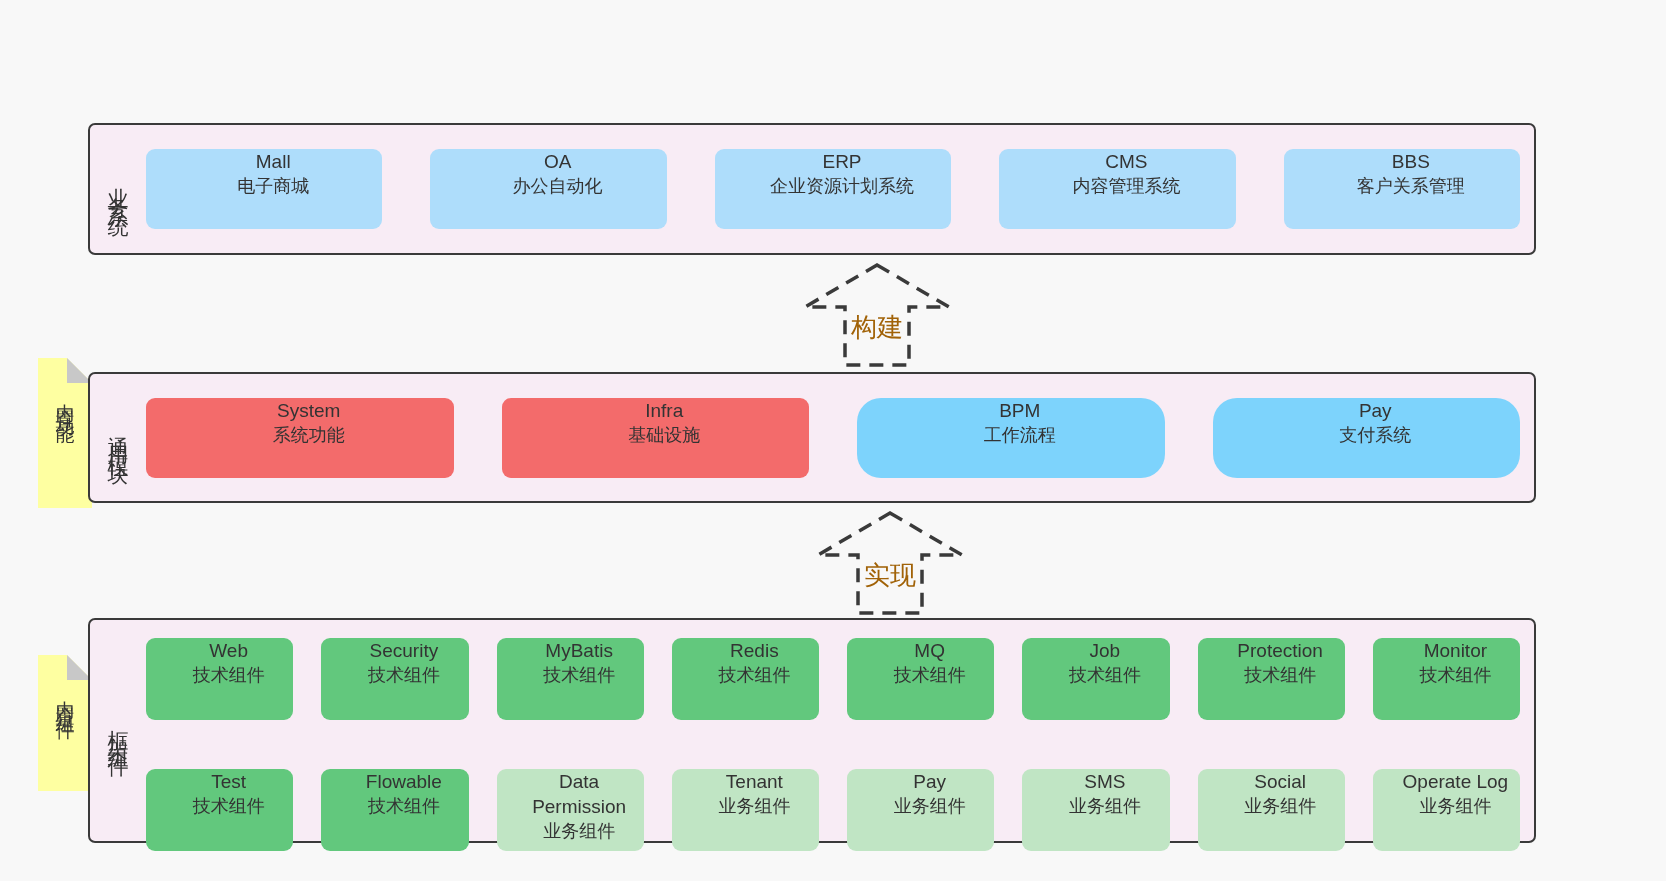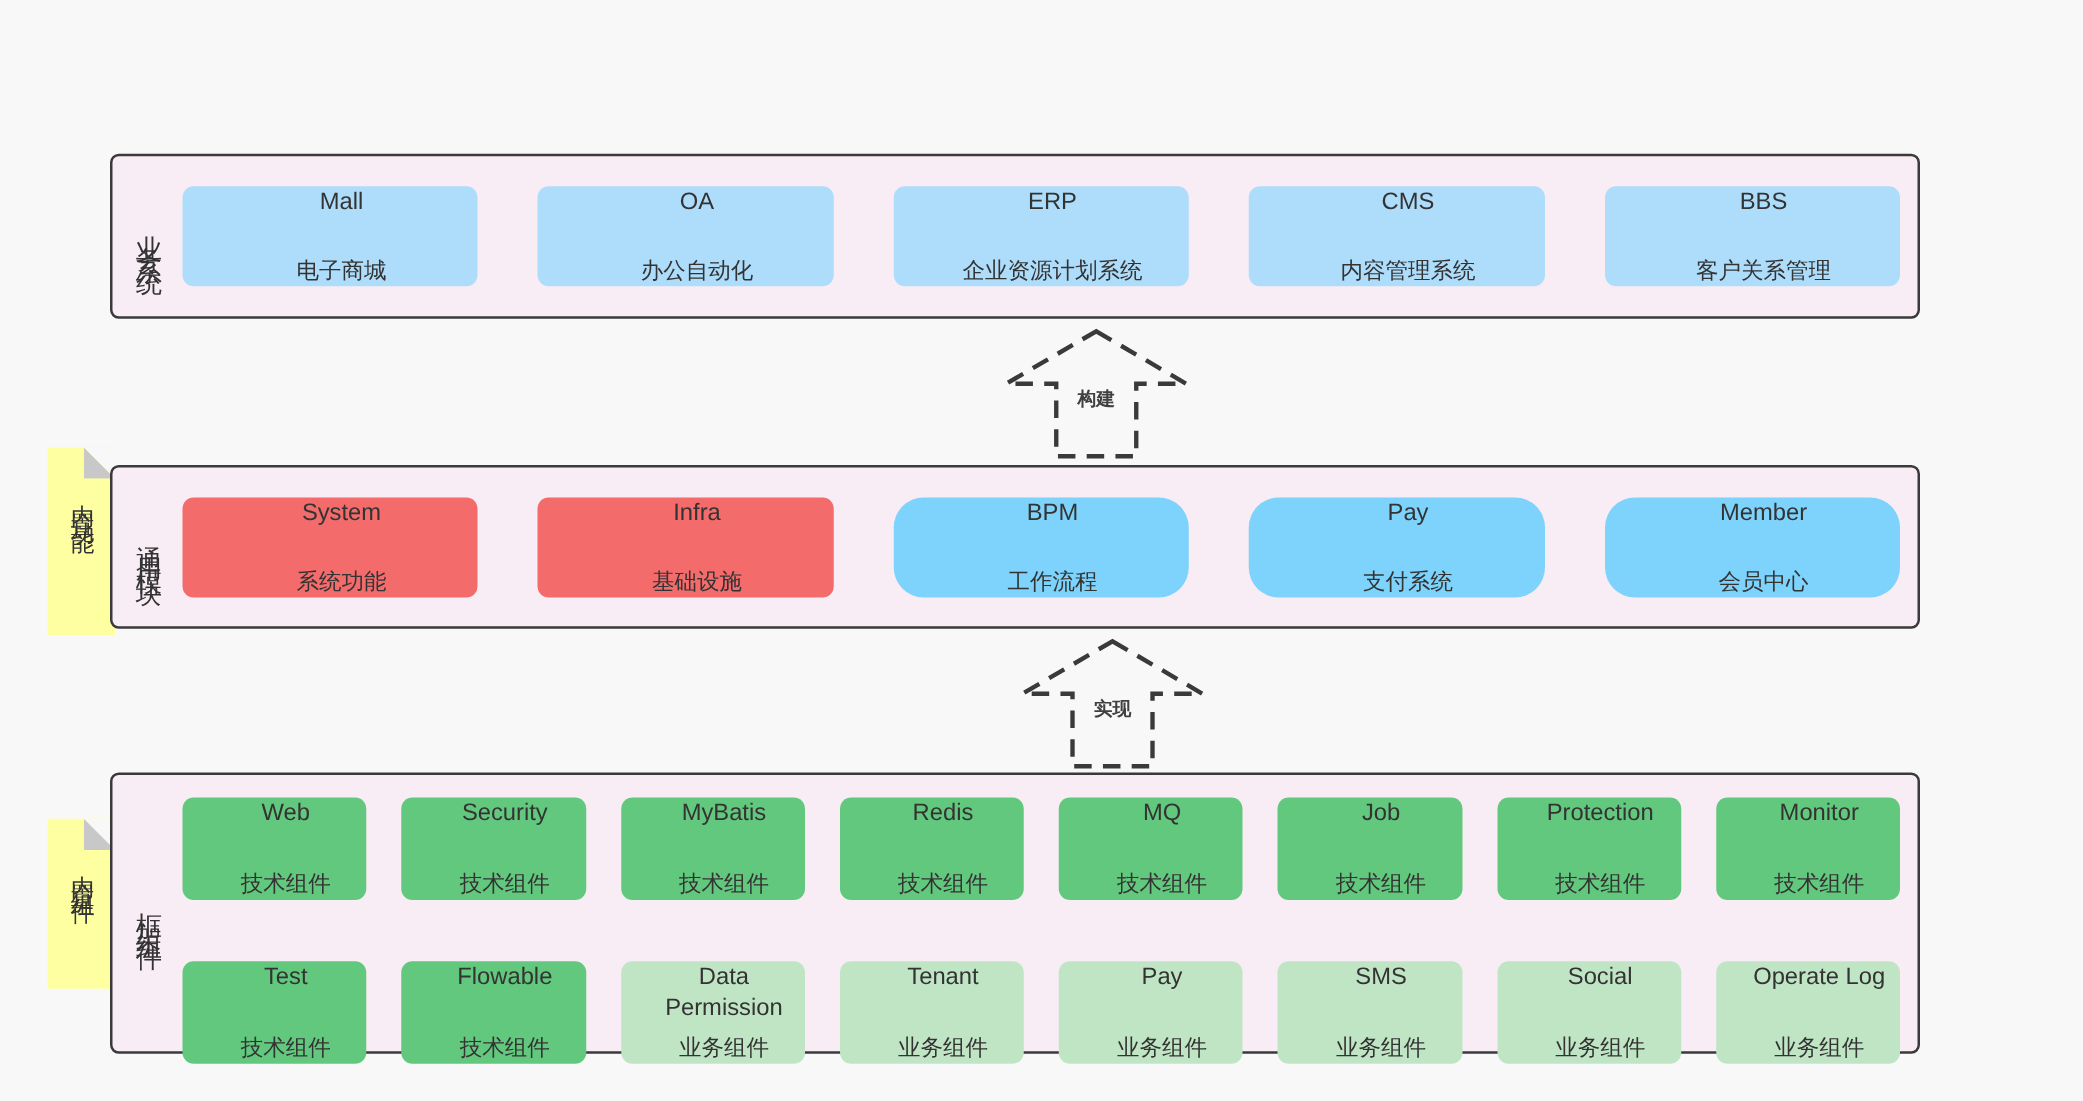--- a/index.html
+++ b/index.html
@@ -8,35 +8,35 @@
   
   .band{position:absolute;left:88px;width:1448px;background:#f8ecf5;border:2px solid #3a3a3a;
         border-radius:7px;box-sizing:border-box;display:flex;z-index:2;}
   .band-label{width:56px;flex:0 0 56px;display:flex;align-items:center;justify-content:center;}
   .v-text{writing-mode:vertical-rl;text-orientation:upright;letter-spacing:9px;font-size:21px;color:#333;}
   .band-content{flex:1;display:flex;align-items:center;gap:48px;padding-right:14px;}
   .band-content.col{flex-direction:column;justify-content:center;align-items:stretch;gap:22px;padding-right:14px;}
   .brow{display:flex;gap:28px;align-items:stretch;}
 
   
-  .box{flex:1;height:80px;border-radius:9px;display:flex;flex-direction:column;justify-content:space-between;
+  .box{flex:1;height:80px;border-radius:9px;display:flex;flex-direction:column;justify-content:flex-start;
        align-items:center;text-align:center;line-height:25px;padding-left:18px;}
   .brow .box{height:82px;margin-top:27px;}
   .box .t{font-size:19px;}
   .box .s{font-size:18px;}
   .blue{background:#aeddfb;}
   .red{background:#f36b6b;}
   .pink{background:#7dd3fc;border-radius:24px;}
   .green{background:#62c87d;}
   .lgreen{background:#c0e5c4;}
 
   
   .arrow{position:absolute;width:150px;height:106px;z-index:1;}
   .arrow-label{position:absolute;left:50%;top:48px;transform:translateX(-50%);
-               background:#f8f8f8;padding:0 3px;font-size:15px;white-space:nowrap;color:#404040;font-weight:bold;}
+               background:#f8f8f8;padding:0 3px;font-size:26px;white-space:nowrap;color:#a16207;}
 
   
   .note{position:absolute;left:38px;width:54px;background:#feffa1;z-index:1;
         display:flex;justify-content:center;padding-top:30px;box-sizing:border-box;}
   .note .v-text{font-size:19px;letter-spacing:7px;}
   .fold-cut,.fold{position:absolute;top:0;right:0;width:25px;height:25px;}
   .fold-cut{background:#f8f8f8;clip-path:polygon(0 0,100% 0,100% 100%);}
   .fold{background:#c8c8c8;clip-path:polygon(0 0,100% 100%,0 100%);}
 </style>
 </head>
@@ -112,24 +112,20 @@
         <span class="s">基础设施</span>
       </div>
       <div class="box pink">
         <span class="t">BPM</span>
         <span class="s">工作流程</span>
       </div>
       <div class="box pink">
         <span class="t">Pay</span>
         <span class="s">支付系统</span>
       </div>
-      <div class="box pink">
-        <span class="t">Member</span>
-        <span class="s">会员中心</span>
-      </div>
     </div>
   </section>
 
   <section class="band" style="top:618px;height:225px;">
     <div class="band-label">
       <span class="v-text">框架组件</span>
     </div>
     <div class="band-content col">
       <div class="brow">
         <div class="box green">

